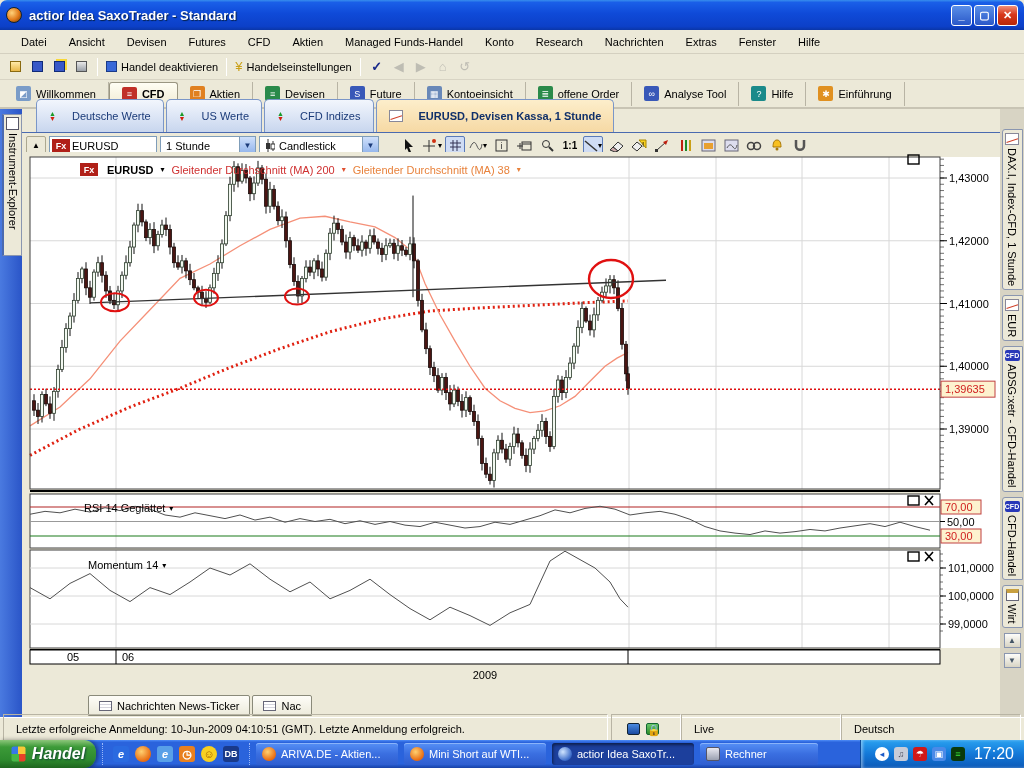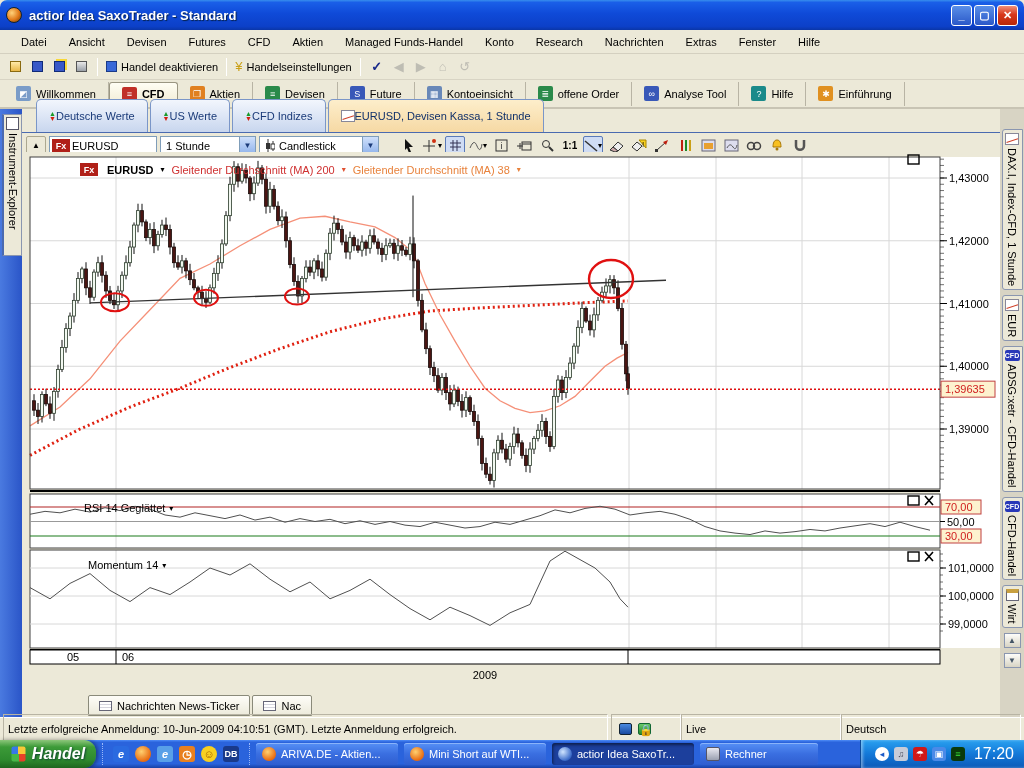--- a/index.html
+++ b/index.html
@@ -26,22 +26,22 @@
 .apptabs{left:0;top:80px;width:1024px;height:29px;background:#ece9d8;display:flex;align-items:center;padding-left:4px;border-bottom:2px solid #c8c4b4}
 .apptab{display:flex;align-items:center;gap:5px;padding:4px 12px;border-right:1px solid #b8b4a4;height:24px}
 .apptab.active{font-weight:bold;background:linear-gradient(180deg,#fffef4,#f0ead2);border:1px solid #9a9682;border-bottom:none;border-radius:3px 3px 0 0}
 .ticon{width:15px;height:15px;display:inline-flex;align-items:center;justify-content:center;font-size:9px;color:#fff;border-radius:2px}
 
 .leftstrip{left:0;top:109px;width:22px;height:608px;background:linear-gradient(90deg,#4a7ae0,#2a55c8)}
 .lefttab{left:2px;top:114px;width:20px;height:142px;background:#ece9d8;border:1px solid #8a96b0;border-left:2px solid #4a6ab0;display:flex;flex-direction:column;align-items:center;padding-top:2px;gap:3px}
 .vtext{writing-mode:vertical-rl;font-size:11px;white-space:nowrap}
 
 .doctabs{left:22px;top:111px;width:978px;height:22px;display:flex;align-items:flex-end;padding-left:14px;border-bottom:1px solid #4a6ab0}
-.doctab{display:flex;align-items:center;gap:0;height:19px;padding:16px 12px;margin-right:2px;border:1px solid #7a96c8;border-bottom:none;border-radius:5px 5px 0 0;background:linear-gradient(180deg,#f2f6fd,#c8d6ee);color:#1a3a78}
-.doctab.active{background:linear-gradient(180deg,#fdeecb,#f6d9a4);font-weight:normal;color:#10306a;height:19px}
+.doctab{display:flex;align-items:center;gap:16px;height:19px;padding:16px 12px;margin-right:2px;border:1px solid #7a96c8;border-bottom:none;border-radius:5px 5px 0 0;background:linear-gradient(180deg,#f2f6fd,#c8d6ee);color:#1a3a78}
+.doctab.active{background:linear-gradient(180deg,#fdeecb,#f6d9a4);font-weight:bold;color:#10306a;height:19px}
 .updown{display:inline-block;font-size:7px;line-height:5px;text-align:center}
 .updown .u{color:#1a9a2a}.updown .d{color:#d02010}
 
 .charttb{left:22px;top:133px;width:978px;height:26px;background:#ece9d8;border-bottom:1px solid #c8c4b4;display:flex;align-items:center;gap:3px;padding-left:4px}
 .cbtn{height:20px;min-width:20px;display:flex;align-items:center;justify-content:center;border:1px solid #aca890;background:#ece9d8;border-radius:2px}
 .cbtn.sel{background:#cfdcf4;border:1px solid #5a7ab8}
 .field{height:20px;background:#fff;border:1px solid #7f9db9;display:flex;align-items:center;padding:0 2px}
 .fxbadge{width:18px;height:13px;background:#b02018;color:#fff;font-size:9px;font-weight:bold;display:flex;align-items:center;justify-content:center;margin-right:2px}
 .field input{border:none;outline:none;width:72px;font-family:"Liberation Sans",sans-serif;font-size:11px}
 .combo{height:20px;background:#fff;border:1px solid #7f9db9;display:flex;align-items:center;justify-content:space-between;padding-left:5px}
@@ -58,21 +58,21 @@
 
 .rightstrip{left:1000px;top:109px;width:24px;height:608px;background:#d8d4c4;display:flex;flex-direction:column;align-items:center;padding-top:20px;gap:5px}
 .rtab{width:21px;background:#ece9d8;border:1px solid #8a96b0;border-radius:3px 0 0 3px;display:flex;flex-direction:column;align-items:center;padding:3px 0;gap:3px}
 .scrollbtn{width:17px;height:15px;border:1px solid #8a96b0;background:linear-gradient(180deg,#fdfdfa,#d8d4c4);display:flex;align-items:center;justify-content:center;font-size:8px;color:#456}
 .chartico{width:14px;height:12px;background:#fff;border:1px solid #889;position:relative;overflow:hidden}
 .chartico:before{content:"";position:absolute;left:1px;top:6px;width:12px;height:5px;border-top:1.5px solid #d04028;transform:rotate(-18deg)}
 .cfdbadge{width:15px;height:11px;background:#2838b8;color:#fff;font-size:7px;font-weight:bold;display:flex;align-items:center;justify-content:center;border-radius:2px}
 .calico{width:13px;height:12px;border:1px solid #667;background:#fff;border-top:4px solid #c8a040}
 
 .statusbar{left:0;top:717px;width:1024px;height:23px;background:#ece9d8;border-top:1px solid #fff;display:flex;align-items:center;padding:2px 3px}
-.statuscell{height:30px;border:1px solid #b8b4a4;border-right-color:#fff;border-bottom-color:#fff;display:flex;align-items:center;padding:0 4px}
+.statuscell{height:30px;border:1px solid #b8b4a4;border-right-color:#fff;border-bottom-color:#fff;display:flex;align-items:center;padding:0 12px}
 .statuscell.msg{flex:1;margin-right:3px}
 .stico{width:13px;height:12px;margin:0 3px;border-radius:2px}
 
 .taskbar{left:0;top:740px;width:1024px;height:28px;background:linear-gradient(180deg,#4f8df8 0%,#2a63dc 8%,#2a63dc 85%,#1941a5 100%);display:flex;align-items:center}
 .startbtn{height:28px;width:96px;border-radius:0 12px 12px 0;background:linear-gradient(180deg,#8cc67a 0%,#3c9a38 25%,#2e8b2e 70%,#1e661e 100%);display:flex;align-items:center;justify-content:center;gap:6px;color:#fff;font-size:16px;font-weight:bold;font-style:italic;text-shadow:1px 1px 2px #143;box-shadow:2px 0 4px rgba(0,0,0,.4)}
 .flag{display:inline-block;width:15px;height:14px;background:conic-gradient(from 0deg at 50% 50%,#e84028 0 25%,#48b848 0 50%,#3878e8 0 75%,#f8c838 0 100%);border-radius:2px;transform:rotate(90deg)}
 .qlaunch{display:flex;align-items:center;gap:6px;padding:0 10px;border-left:1px dotted #9ab8f8;border-right:1px dotted #9ab8f8;margin-left:6px;height:22px}
 .qico{width:16px;height:16px;border-radius:3px;display:flex;align-items:center;justify-content:center;font-size:11px;font-weight:bold;color:#fff}
 .taskbtn{height:22px;width:142px;margin-left:6px;border-radius:3px;background:linear-gradient(180deg,#5690f6,#3a6ee0 50%,#2f5ed0);box-shadow:inset 0 1px 0 #8ab4fa;color:#fff;display:flex;align-items:center;gap:5px;padding:0 6px;white-space:nowrap;overflow:hidden}
 .taskbtn.active{background:#1c3f9c;box-shadow:inset 1px 2px 3px rgba(0,0,0,.5)}

